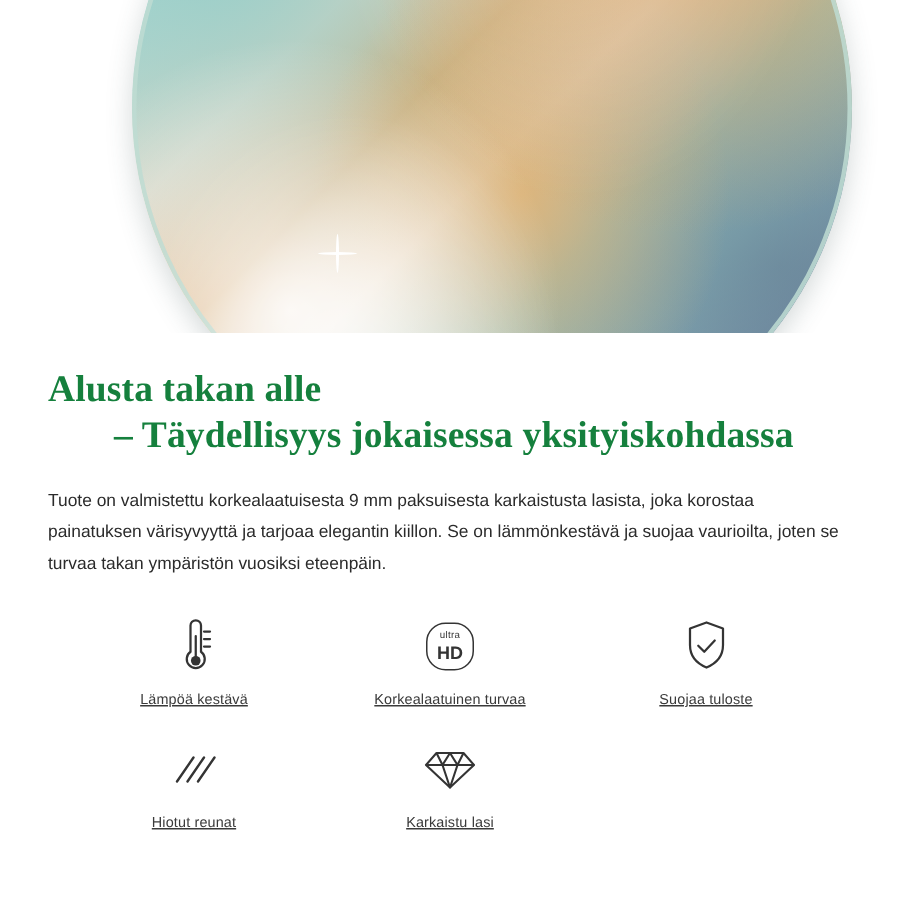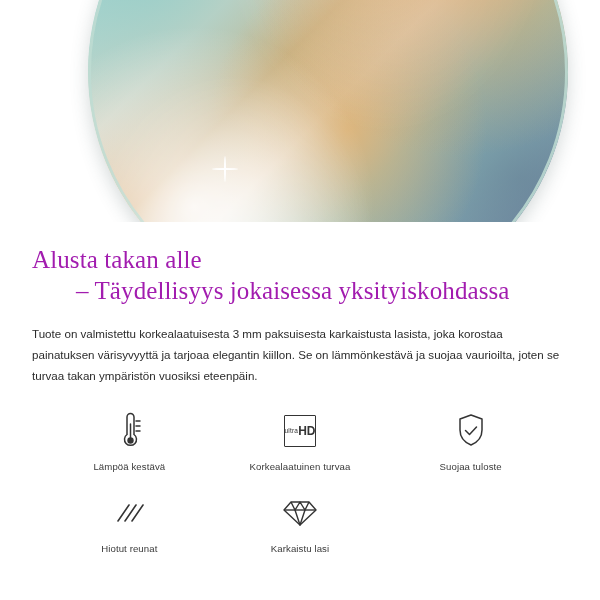--- a/index.html
+++ b/index.html
@@ -87,22 +87,22 @@
 
   
   .content {
     padding: 0 32px;
     box-sizing: border-box;
   }
   .headline {
     font-family: "Liberation Serif", serif;
     font-size: 25px;
     line-height: 31px;
-    color: #a21caf;
-    font-weight: 400;
+    color: #15803d;
+    font-weight: 700;
     margin-top: 22px;
     letter-spacing: 0.1px;
   }
   .headline .line2 { display: block; margin-left: 44px; }
 
   .body-copy {
     margin-top: 16px;
     font-size: 11.6px;
     line-height: 21px;
     color: #2b2b2b;
@@ -130,28 +130,29 @@
     align-items: center;
     justify-content: center;
     color: #343434;
   }
   .feature-label {
     margin-top: 9px;
     font-size: 9.6px;
     color: #3a3a3a;
     text-align: center;
     letter-spacing: 0.1px;
+    text-decoration: underline;
   }
   .ultra-hd {
     width: 30px;
     height: 30px;
     border: 1.6px solid #343434;
-    border-radius: 1px;
+    border-radius: 13px;
     display: flex;
-    flex-direction: row;
+    flex-direction: column;
     align-items: center;
     justify-content: center;
     line-height: 1;
   }
   .ultra-hd .u1 {
     font-size: 6.5px;
     letter-spacing: 0.2px;
     color: #343434;
   }
   .ultra-hd .u2 {
@@ -173,21 +174,21 @@
     <div class="hero-sparkle"></div>
   </div>
 
   <div class="content">
 
     <h1 class="headline">
       <span>Alusta takan alle</span>
       <span class="line2">– Täydellisyys jokaisessa yksityiskohdassa</span>
     </h1>
 
-    <p class="body-copy">Tuote on valmistettu korkealaatuisesta 3 mm paksuisesta karkaistusta lasista, joka korostaa painatuksen värisyvyyttä ja tarjoaa elegantin kiillon. Se on lämmönkestävä ja suojaa vaurioilta, joten se turvaa takan ympäristön vuosiksi eteenpäin.</p>
+    <p class="body-copy">Tuote on valmistettu korkealaatuisesta 9 mm paksuisesta karkaistusta lasista, joka korostaa painatuksen värisyvyyttä ja tarjoaa elegantin kiillon. Se on lämmönkestävä ja suojaa vaurioilta, joten se turvaa takan ympäristön vuosiksi eteenpäin.</p>
 
     <div class="features">
 
       <div class="feature">
         <div class="feature-icon">
           <svg width="34" height="40" viewBox="0 0 34 40" fill="none" stroke="#343434" stroke-width="1.5" stroke-linecap="round">
             <path d="M15 6a3.5 3.5 0 0 1 7 0v17.5a6 6 0 1 1-7 0V6z"></path>
             <circle cx="18.5" cy="29.5" r="3.2" fill="#343434" stroke="none"></circle>
             <line x1="18.5" y1="13" x2="18.5" y2="27"></line>
             <line x1="24" y1="10" x2="28" y2="10"></line>

